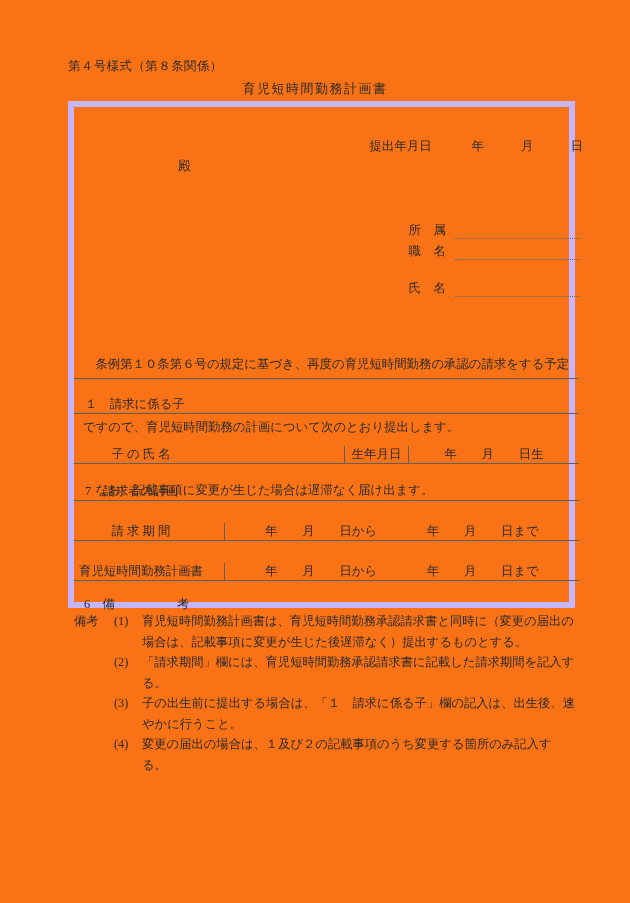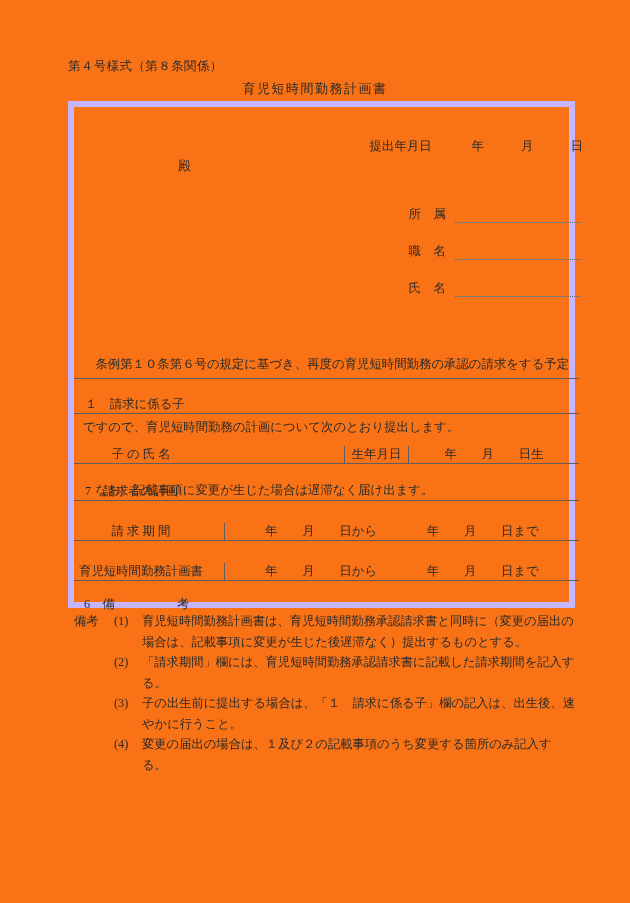--- a/index.html
+++ b/index.html
@@ -29,21 +29,21 @@
   .submission-row {
     position:absolute; left:277px; top:16px;
     white-space:pre;
   }
   .submission-date { margin-left:40px; white-space:pre; }
   .addressee {
     position:absolute; left:104px; top:50px;
     font-size:13px;
   }
   .signer-row { position:absolute; left:316px; white-space:pre; }
-  .signer-row.r1 { top:84px; }
+  .signer-row.r1 { top:100px; }
   .signer-row.r2 { top:121px; }
   .signer-row.r3 { top:158px; }
   .dotted-field {
     display:inline-block; width:126px; height:14px;
     margin-left:9px; vertical-align:bottom;
     border-bottom:1.5px dotted #6a6a6a;
   }
   .intro {
     position:absolute; left:9px; right:8px; top:205px;
     line-height:21px; white-space:pre;

